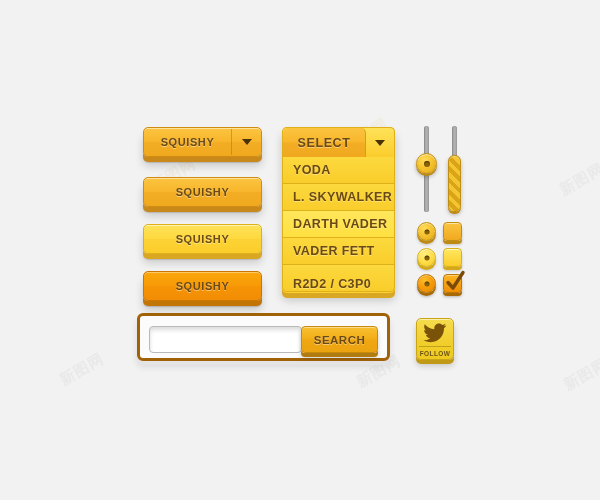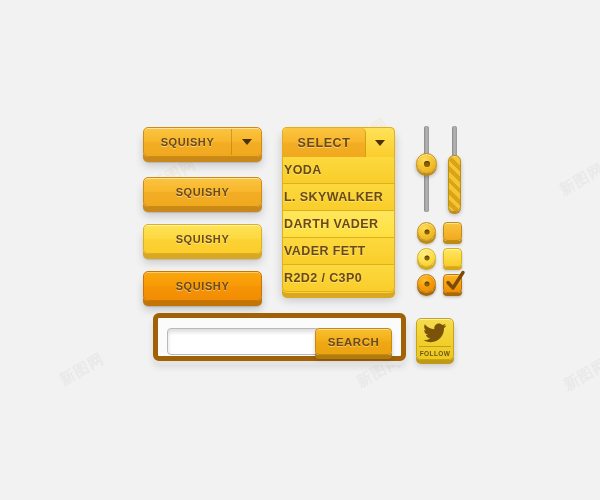--- a/index.html
+++ b/index.html
@@ -178,34 +178,35 @@
     justify-content: center;
   }
 
   .sel-item {
     height: 27px;
     border: 1px solid #deb11a;
     border-top: none;
     box-sizing: border-box;
     display: flex;
     align-items: center;
-    padding-left: 1px;
+    padding-left: 10px;
     font-size: 12.5px;
     font-weight: bold;
     letter-spacing: 0.4px;
     color: #6b4a14;
     cursor: pointer;
     background: linear-gradient(to bottom, #fcd93e, #f9cd2b);
     text-shadow: 0 1px 0 rgba(255,255,255,0.35);
   }
   .sel-item.hot {
     background: linear-gradient(to bottom, #ffe75c, #ffe040);
   }
   .sel-item.last {
     border-radius: 0 0 5px 5px;
+    align-items: flex-end;
   }
 
   
   .slider-track {
     position: absolute;
     width: 5px;
     border-radius: 3px;
     background: linear-gradient(to right, #8e8e8e, #b4b4b4 45%, #a0a0a0);
     box-shadow: inset 0 0 1px rgba(0,0,0,0.4);
   }
@@ -322,26 +323,26 @@
   #check-3 { top: 274px; }
   .check-mark {
     position: absolute;
     left: -1px; top: -6px;
     width: 24px; height: 24px;
   }
 
   
   #search-panel {
     position: absolute;
-    left: 153px;
+    left: 137px;
     top: 313px;
     width: 253px;
     height: 48px;
     background: #fbfbfb;
-    border: 5px solid #a16207;
+    border: 3px solid #a16207;
     border-radius: 6px;
     box-sizing: border-box;
     box-shadow: 0 4px 0 #e4e4e4, 0 6px 7px rgba(0,0,0,0.1);
   }
   #search-input {
     position: absolute;
     left: 9px; top: 10px;
     width: 153px; height: 27px;
     border: 1px solid #b9b9b9;
     border-radius: 4px;

